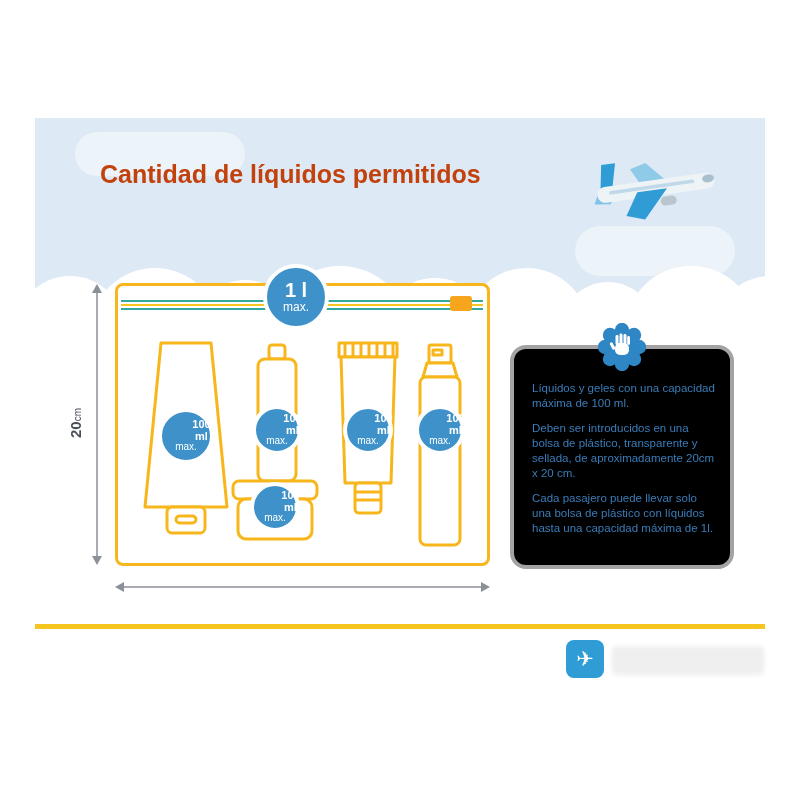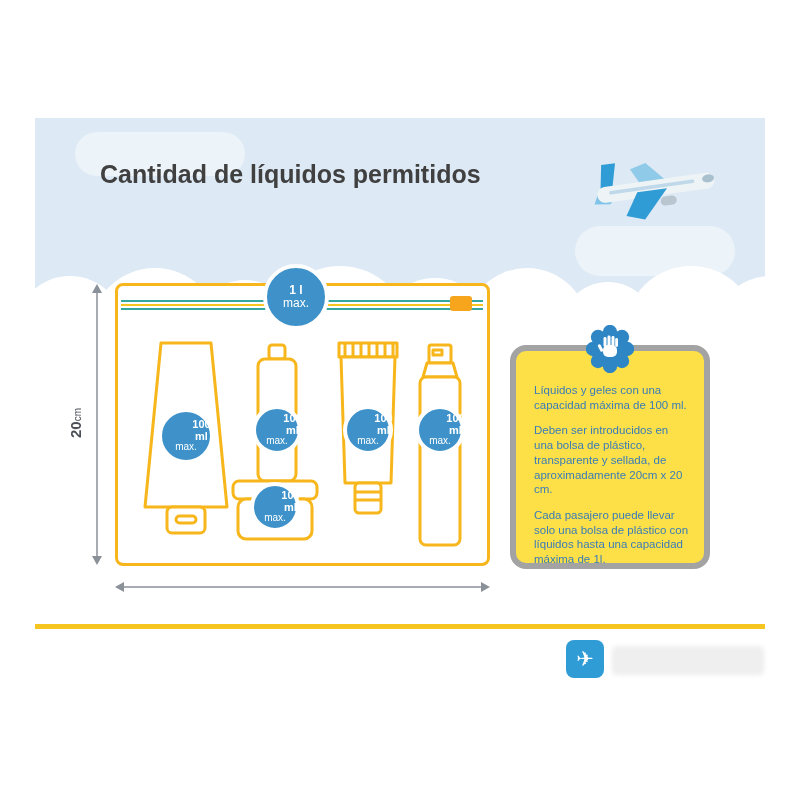--- a/index.html
+++ b/index.html
@@ -2,46 +2,46 @@
 <html><head>
 <meta charset="utf-8">
 <style>
   html,body{margin:0;padding:0;background:#fff;}
   .page{position:relative;width:800px;height:800px;background:#fff;overflow:hidden;
         font-family:"Liberation Sans",sans-serif;margin:0 auto;}
   
   .sky{position:absolute;left:35px;top:118px;width:730px;height:202px;background:#dde9f4;overflow:hidden;}
   .cloud{position:absolute;background:#fff;border-radius:50%;}
   .cloud.soft{opacity:.45;}
-  .title{position:absolute;left:100px;top:158px;color:#404040;font-size:25px;font-weight:bold;line-height:1.3;}
+  .title{position:absolute;left:100px;top:158px;color:#c2410c;font-size:25px;font-weight:bold;line-height:1.3;}
   
   .bag{position:absolute;left:115px;top:283px;width:375px;height:283px;border:3px solid #f7b61b;
        border-radius:8px;background:#fff;box-sizing:border-box;}
   .zip{position:absolute;height:2px;left:121px;width:362px;}
   .zip.t1{top:300px;background:#35a89e;}
   .zip.t2{top:304px;background:#f7c520;}
   .zip.t3{top:308px;background:#35a89e;}
   .zip-slider{position:absolute;left:450px;top:296px;width:22px;height:15px;background:#f6a51c;border-radius:3px;}
   .contents-svg{position:absolute;left:115px;top:283px;}
   
   .badge{position:absolute;background:#3e92c9;border:4px solid #fff;border-radius:50%;color:#fff;
          display:flex;flex-direction:column;align-items:center;justify-content:center;text-align:center;
          line-height:1.05;box-sizing:border-box;}
   .badge .v{font-weight:bold;}
-  .badge.big .v{font-size:12px;} .badge.big .s{font-size:12px;}
+  .badge.big .v{font-size:20px;} .badge.big .s{font-size:12px;}
   .badge.small .v{font-size:11px;margin-left:31px;} .badge.small .s{font-size:10px;}
   
   .dim-label{color:#4a4f57;}
   .dim-label .val{font-size:15px;font-weight:bold;}
   .dim-label .unit{font-size:10px;}
   .vlabel{position:absolute;left:52px;top:414px;width:48px;text-align:center;transform:rotate(-90deg);}
   .hlabel{position:absolute;left:115px;top:593px;width:375px;text-align:center;}
   
-  .panel{position:absolute;left:510px;top:345px;width:200px;height:224px;border:6px solid #a3a3a3;
-         border-radius:16px;background:#fde047;box-sizing:border-box;padding:32px 14px 8px 18px;}
+  .panel{position:absolute;left:510px;top:345px;width:224px;height:224px;border:4px solid #a3a3a3;
+         border-radius:16px;background:#000000;box-sizing:border-box;padding:32px 14px 8px 18px;}
   .panel p{margin:0 0 11px 0;color:#3a7cb8;font-size:11.5px;line-height:1.28;}
   .hand-icon{position:absolute;left:50%;top:-26px;transform:translateX(-50%);}
   
   .divider{position:absolute;left:35px;top:624px;width:730px;height:5px;background:#f7c520;}
   .logo-tile{position:absolute;left:566px;top:640px;width:38px;height:38px;background:#2f9cd6;border-radius:8px;
              display:flex;align-items:center;justify-content:center;color:#fff;font-size:21px;}
   .logo-smudge{position:absolute;left:612px;top:646px;width:152px;height:28px;background:#efefef;
                border-radius:5px;filter:blur(2px);box-shadow:0 1px 2px rgba(0,0,0,.08);}
 </style>
 </head>

